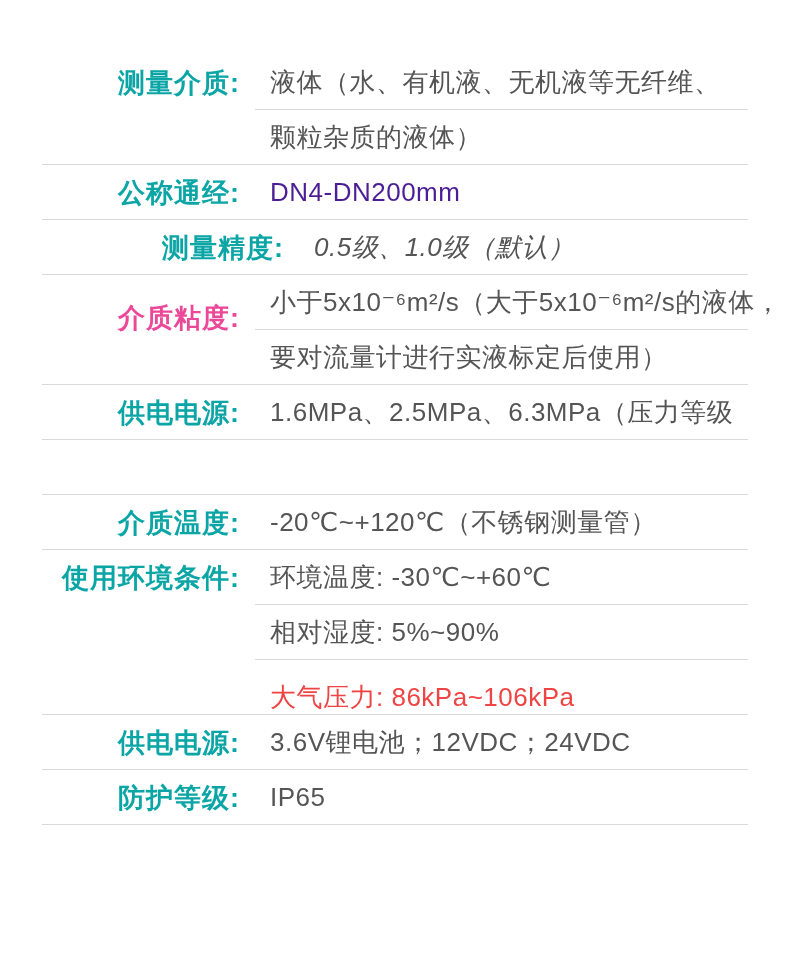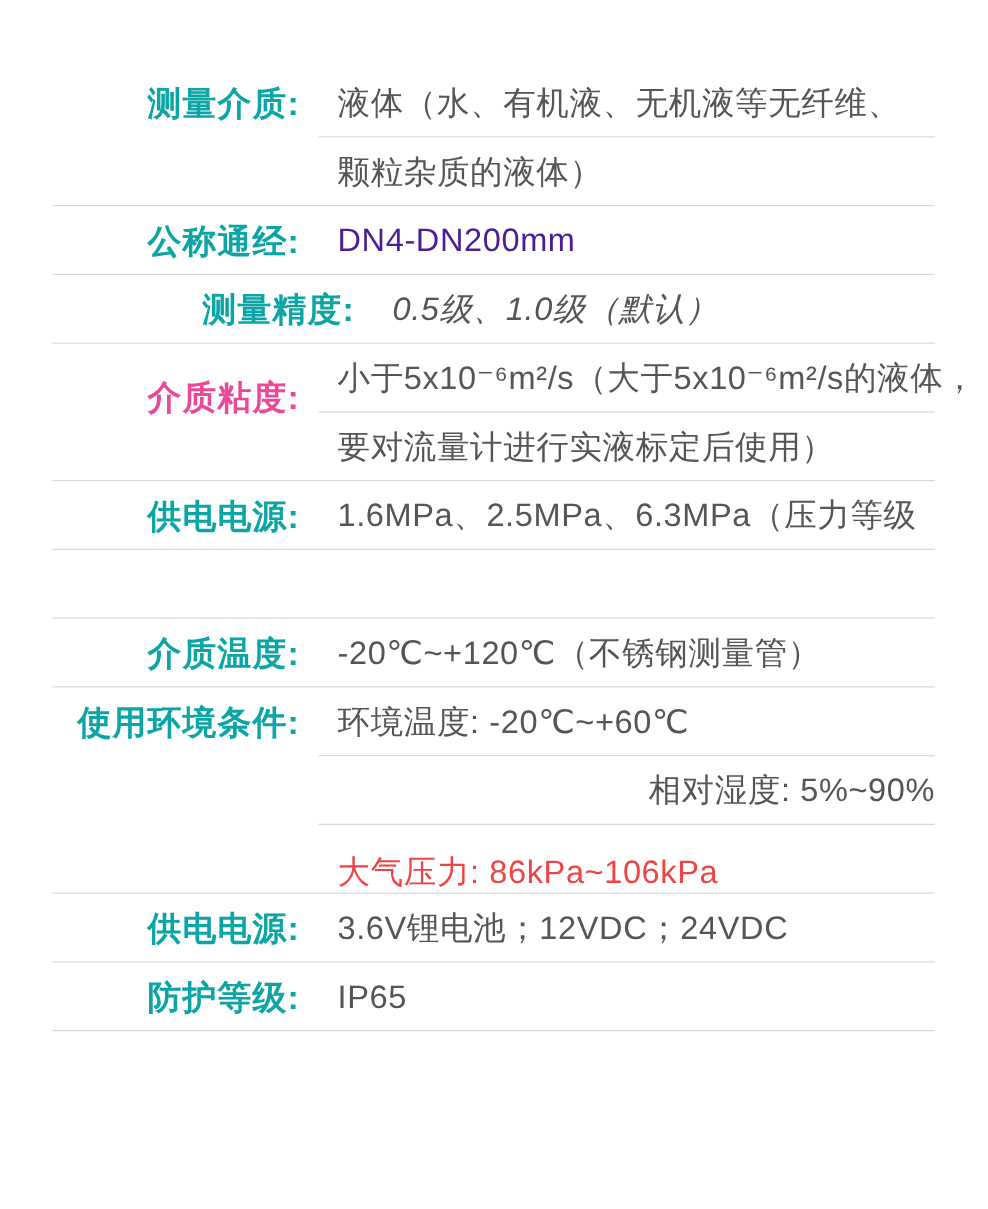--- a/index.html
+++ b/index.html
@@ -105,27 +105,27 @@
   </div>
 
   <div class="spec-line">
     <div class="label-cell" style="color: rgb(11, 165, 166);">介质温度:</div>
     <div class="value-cell" style="color: rgb(85, 85, 85);">-20℃~+120℃（不锈钢测量管）</div>
     <div class="divider divider-full" style="background: rgb(217, 217, 217);"></div>
   </div>
 
   <div class="spec-line">
     <div class="label-cell" style="color: rgb(11, 165, 166);">使用环境条件:</div>
-    <div class="value-cell" style="color: rgb(85, 85, 85);">环境温度: -20℃~+60℃</div>
+    <div class="value-cell" style="color: rgb(85, 85, 85);">环境温度: -30℃~+60℃</div>
     <div class="divider divider-partial" style="background: rgb(217, 217, 217);"></div>
   </div>
 
   <div class="spec-line">
     <div class="label-cell" style="color: rgb(11, 165, 166);"></div>
-    <div class="value-cell" style="color: rgb(85, 85, 85); text-align: right;">相对湿度: 5%~90%</div>
+    <div class="value-cell" style="color: rgb(85, 85, 85);">相对湿度: 5%~90%</div>
     <div class="divider divider-partial" style="background: rgb(217, 217, 217);"></div>
   </div>
 
   <div class="spec-line">
     <div class="label-cell" style="color: rgb(11, 165, 166);"></div>
     <div class="value-cell" style="color: #ef4444; margin-top: 20px;">大气压力: 86kPa~106kPa</div>
     <div class="divider divider-full" style="background: rgb(217, 217, 217);"></div>
   </div>
 
   <div class="spec-line">

